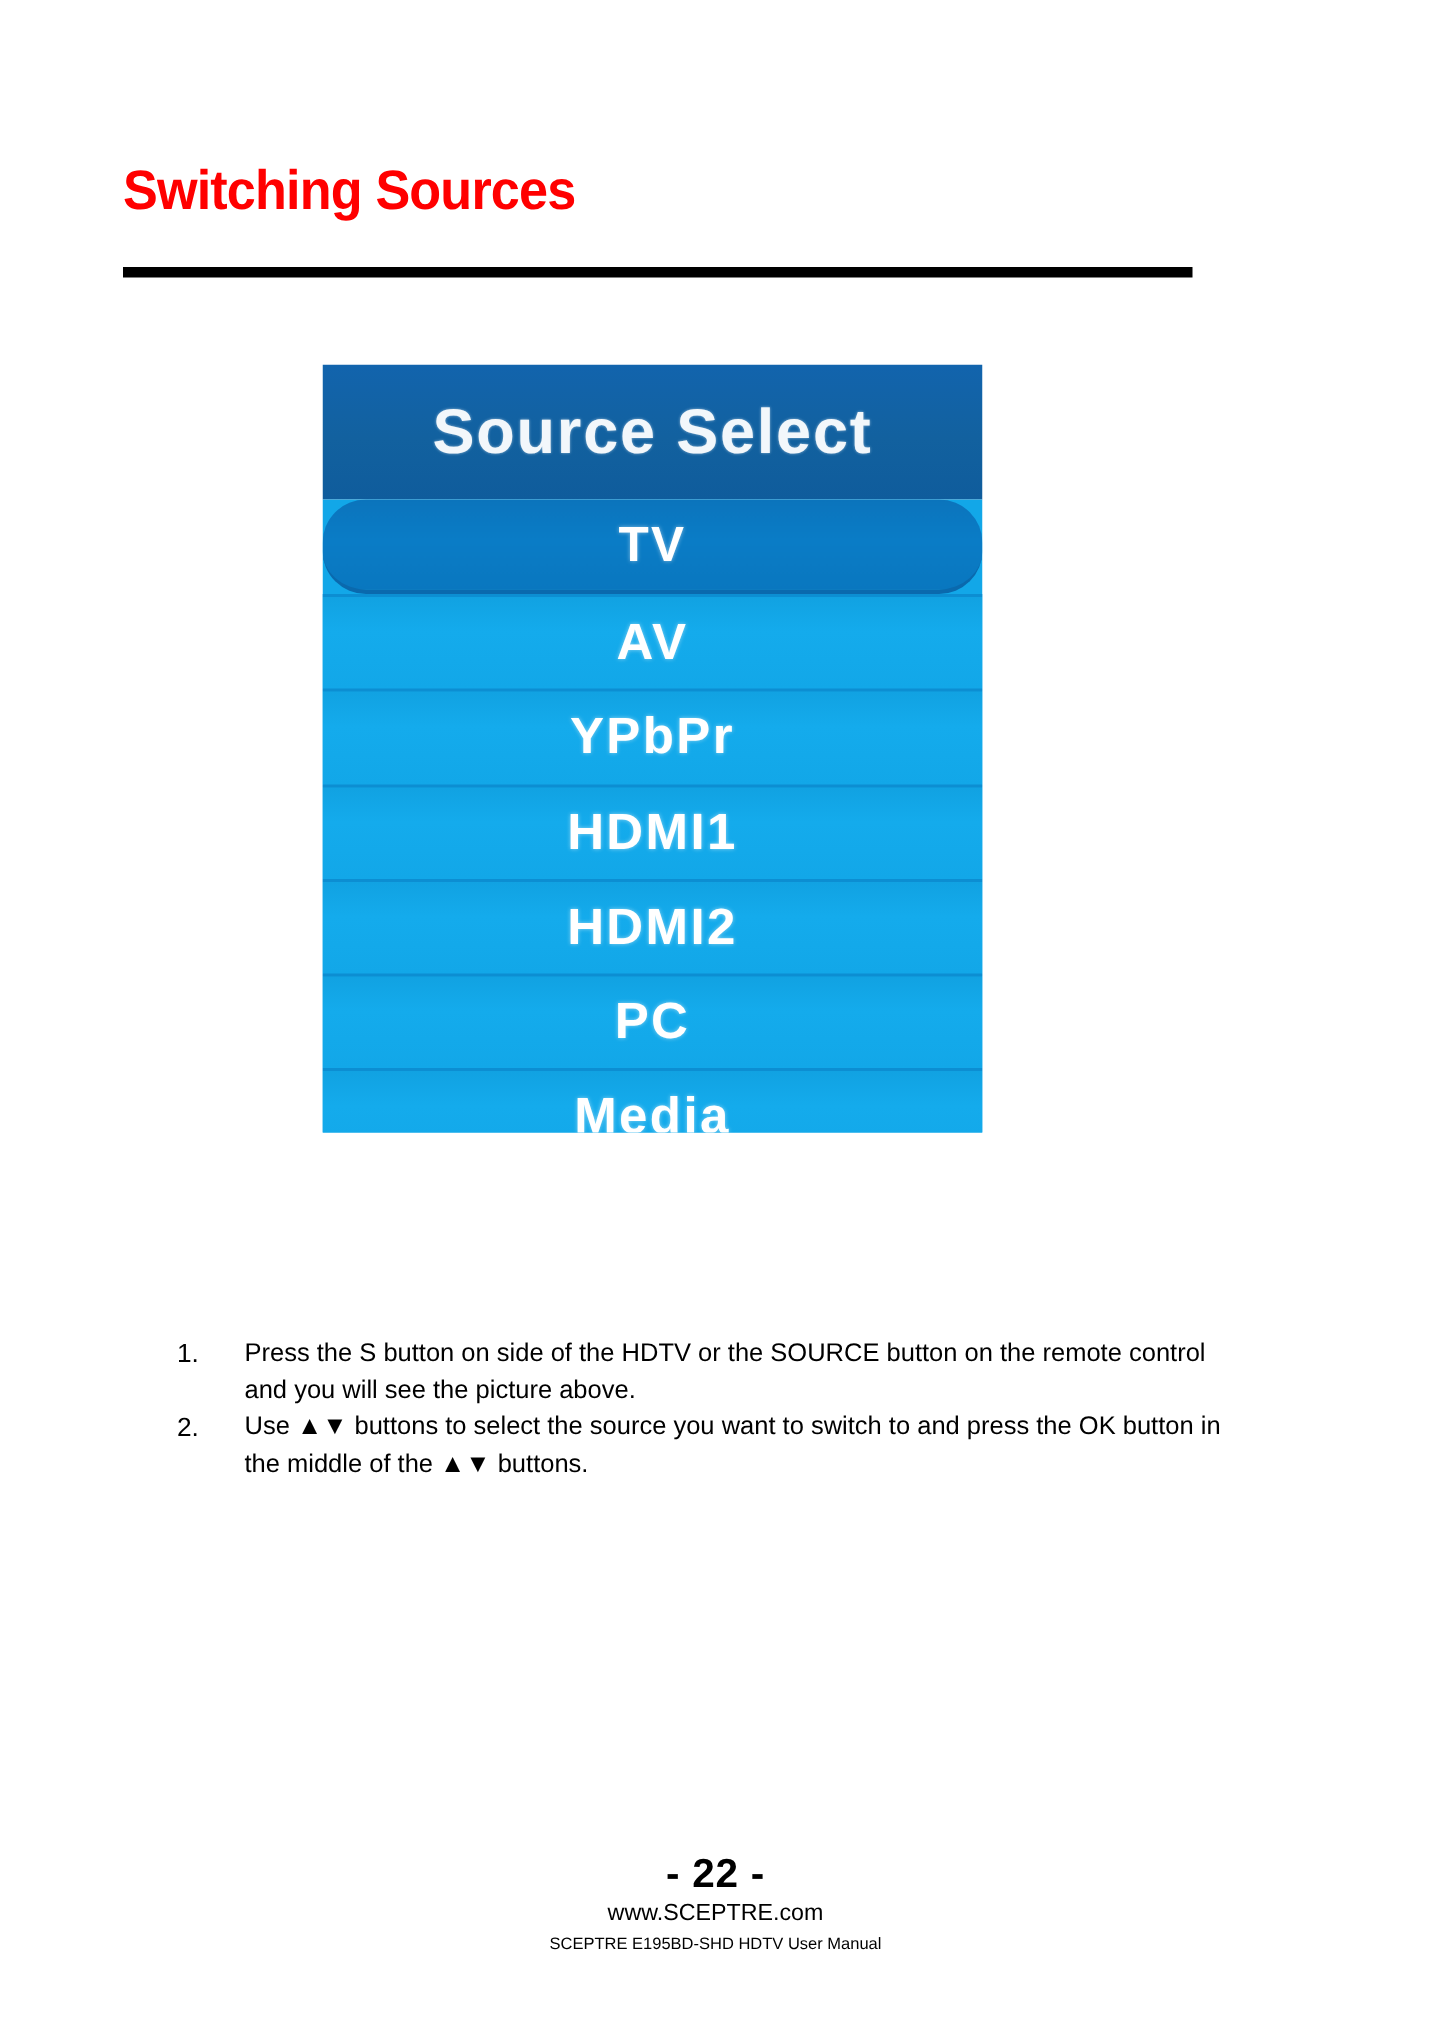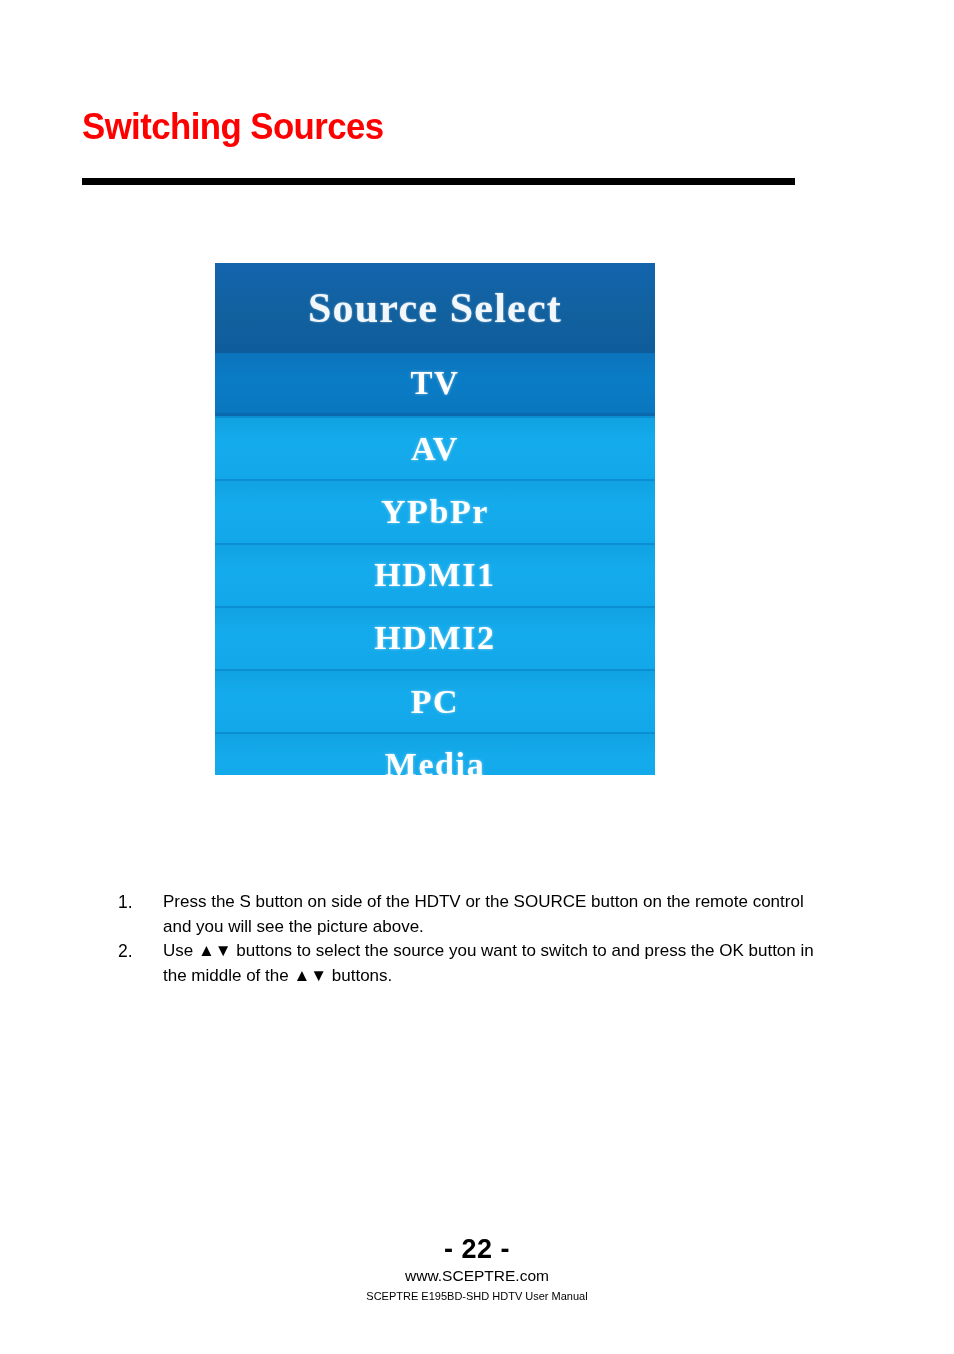--- a/index.html
+++ b/index.html
@@ -37,25 +37,24 @@
     top: 178px;
     width: 713px;
     height: 7px;
     background: #000000;
   }
 
   
   .osd {
     position: absolute;
     left: 215px;
-    top: 263px;
+    top: 243px;
     width: 440px;
     height: 512px;
     overflow: hidden;
-    font-family: Liberation Serif, serif;
   }
 
   .osd-header {
     height: 90px;
     background: linear-gradient(to bottom, #1264ad 0%, #12619f 55%, #0f5c9c 100%);
     display: flex;
     align-items: center;
     justify-content: center;
     box-sizing: border-box;
   }
@@ -80,20 +79,21 @@
     box-sizing: border-box;
     border-top: 2px solid #0c8ed2;
     background: linear-gradient(to bottom, #11a2e2 0%, #14abec 38%, #12a7e8 100%);
   }
   .osd-row:first-child { border-top: none; }
 
   .osd-row.selected {
     background: linear-gradient(to bottom, #0b74bc 0%, #0a7cc6 45%, #0977bf 100%);
     border-top: none;
     border-bottom: 3px solid #0a69ad;
+    border-radius: 29px;
   }
 
   .osd-row-label {
     color: #ffffff;
     font-size: 34px;
     font-weight: bold;
     letter-spacing: 1.6px;
     text-shadow: 0 0 3px rgba(255,255,255,0.5);
   }
   .osd-row.selected .osd-row-label {

